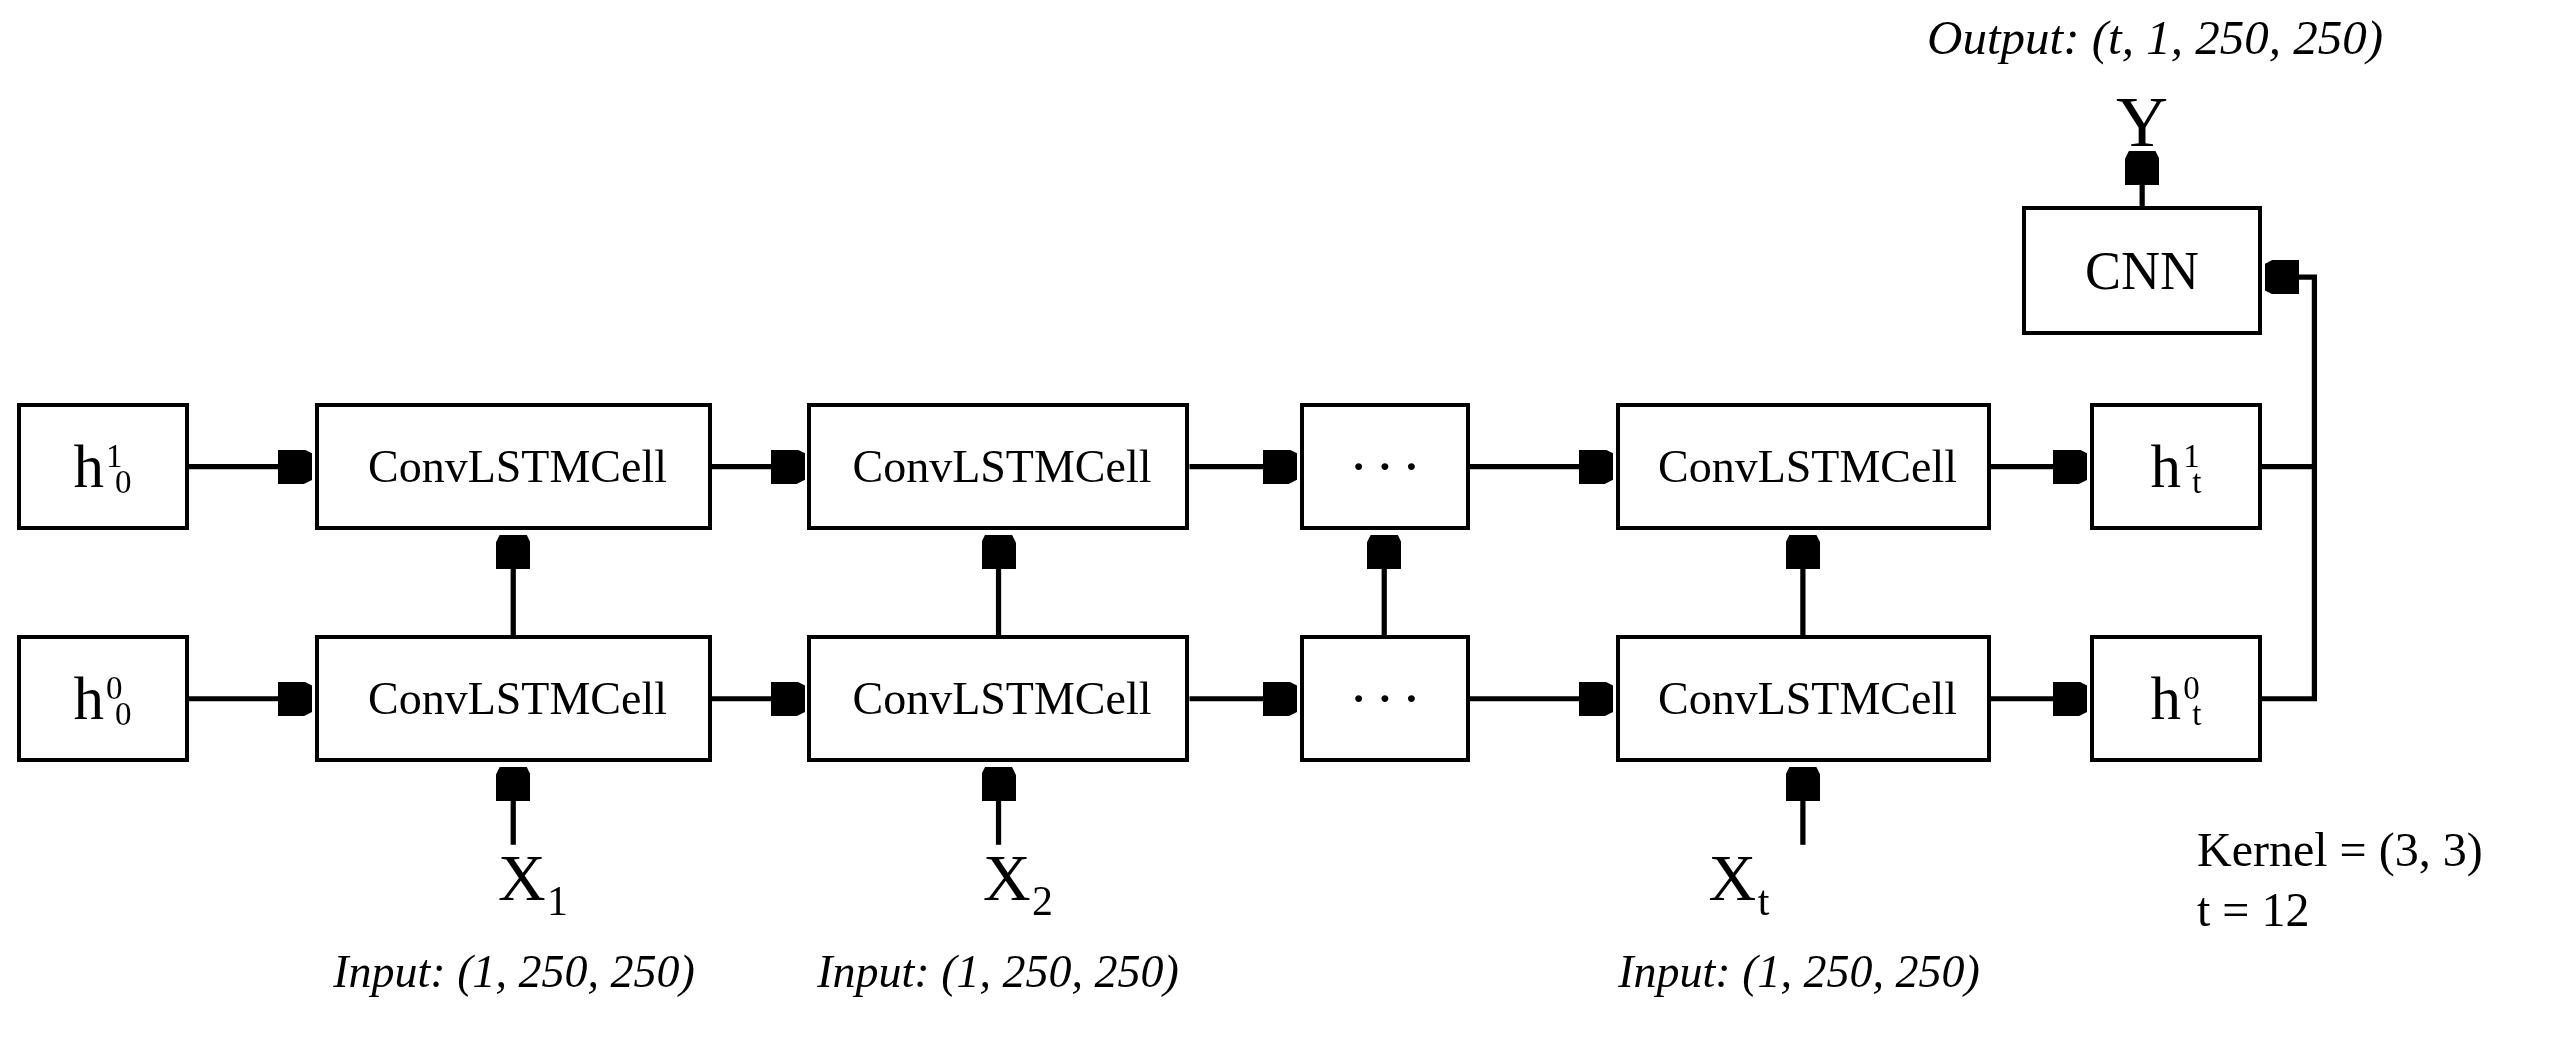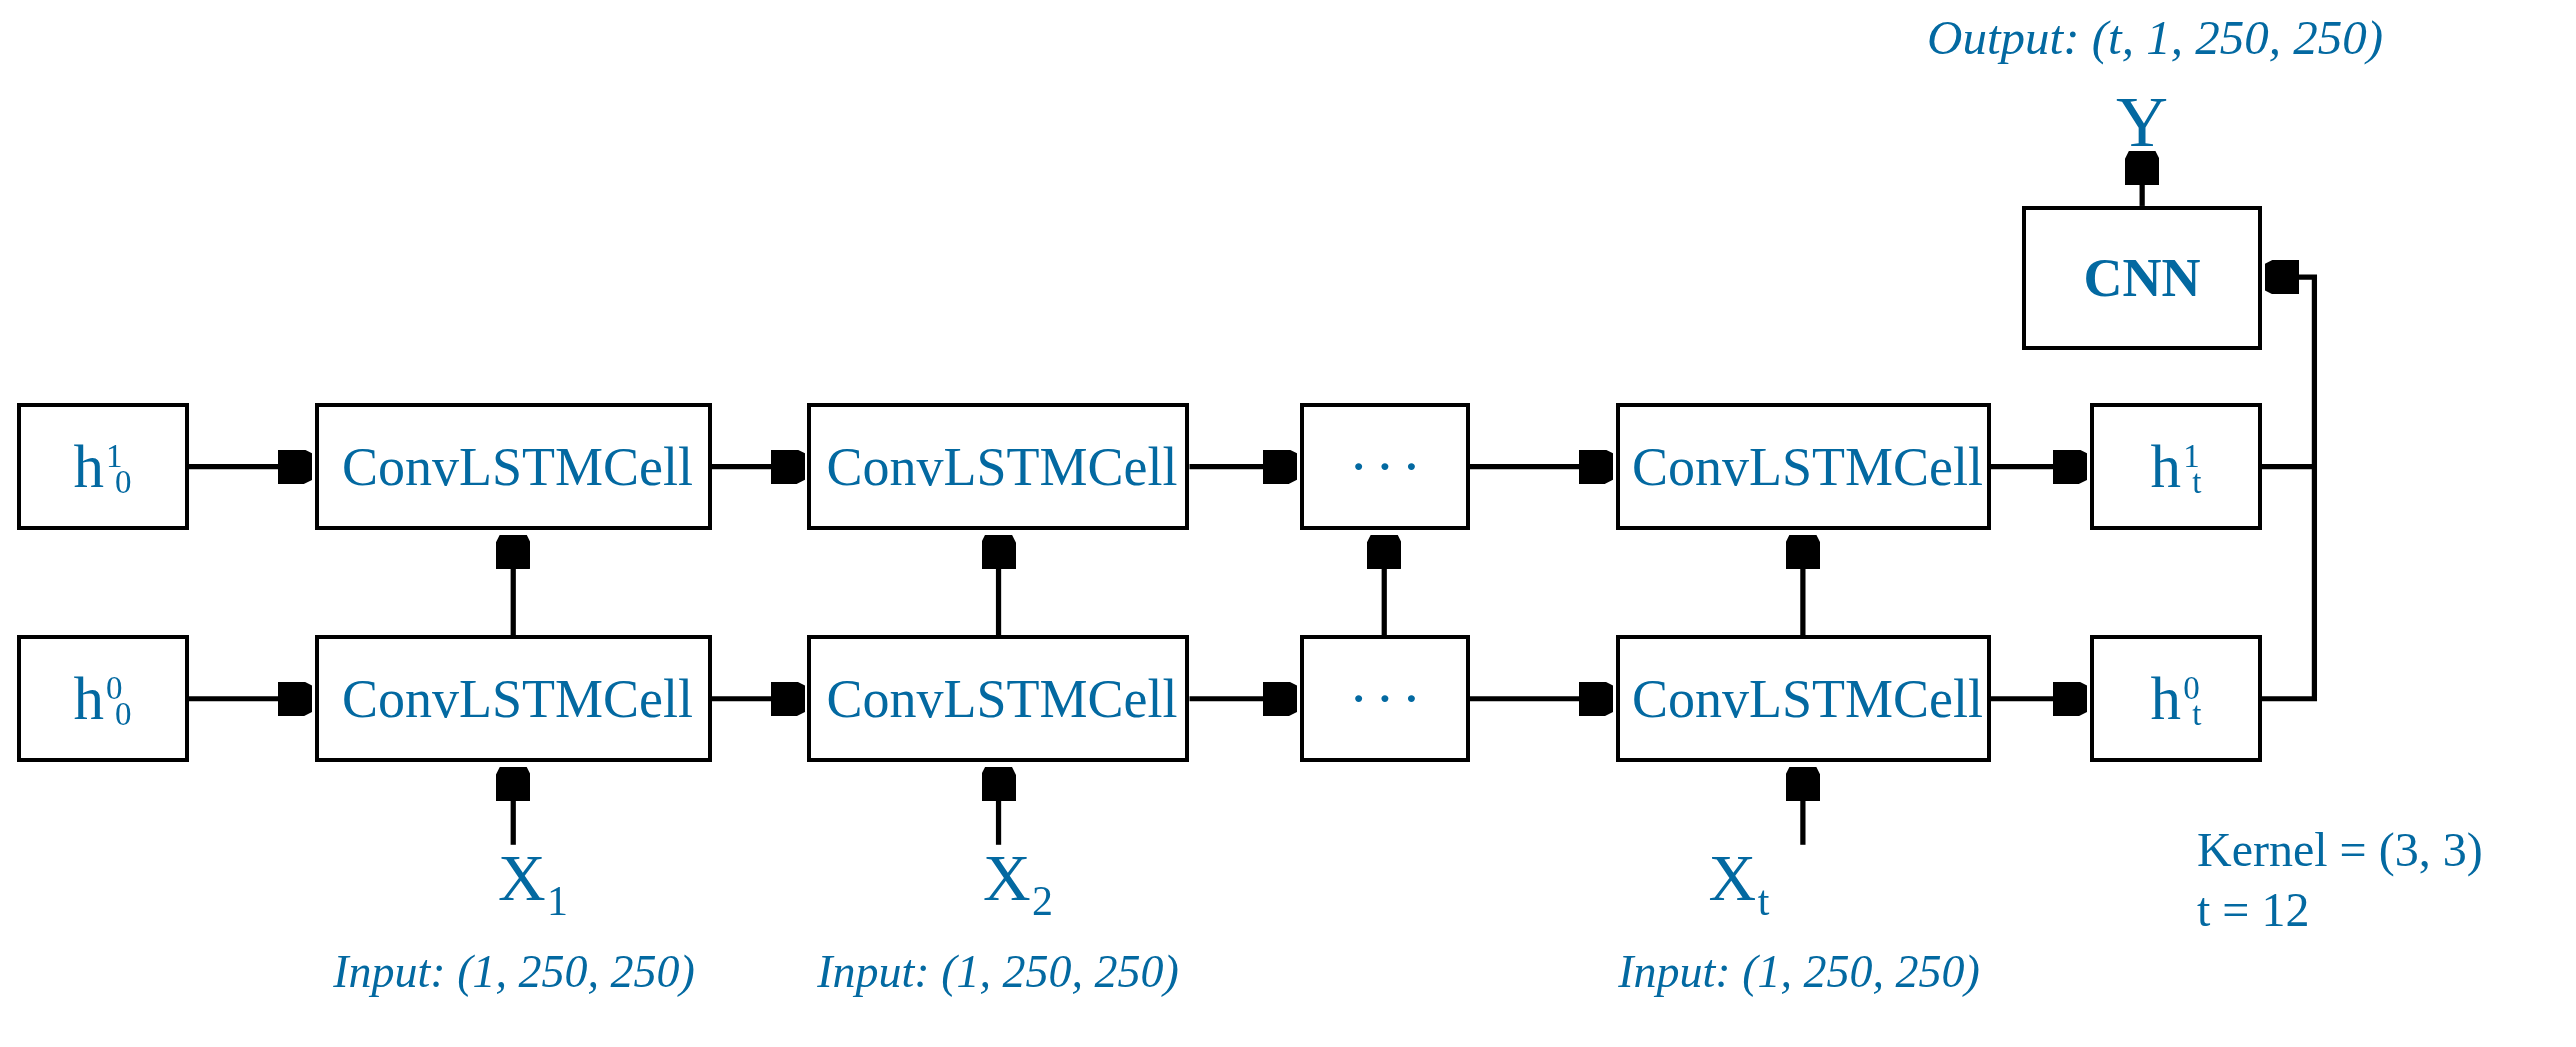--- a/index.html
+++ b/index.html
@@ -6,21 +6,21 @@
     margin: 0;
     padding: 0;
     background: #ffffff;
   }
   .canvas {
     position: relative;
     width: 2576px;
     height: 1047px;
     background: #ffffff;
     font-family: "Liberation Serif", serif;
-    color: #0369a1;
+    color: #000000;
     overflow: hidden;
   }
   .wires {
     position: absolute;
     left: 0;
     top: 0;
     z-index: 1;
   }
   .wires line, .wires path {
     stroke: #000000;
@@ -32,21 +32,21 @@
     position: absolute;
     box-sizing: border-box;
     border: 4.5px solid #000000;
     background: #ffffff;
     display: flex;
     align-items: center;
     justify-content: center;
     z-index: 2;
   }
   .cell-box {
-    font-size: 54px;
+    font-size: 46px;
     letter-spacing: 0px;
     padding-left: 8px;
   }
   .cnn-box {
     font-size: 54px;
   }
   .dots-box {
     font-size: 43px;
     letter-spacing: 12px;
     text-indent: 12px;
@@ -141,21 +141,21 @@
     <line x1="2860" y1="275" x2="2860" y2="204" marker-end="url(#ah)"></line>
 
     <line x1="3020" y1="623" x2="3090" y2="623"></line>
     <path d="M 3020 933 H 3090 V 370 H 3026" marker-end="url(#ah)"></path>
   </svg>
 
   <div class="label output-label" style="left:2155px; top:9px;">Output: (t, 1, 250, 250)</div>
 
   <div class="label y-label" style="left:2142px; top:81px;">Y</div>
 
-  <div class="box cnn-box" style="left:2022px; top:206px; width:240px; height:144px;font-weight:bold;">
+  <div class="box cnn-box" style="left:2022px; top:206px; width:240px; height:129px;">
     <span>CNN</span>
   </div>
 
   <div class="box state-box" style="left:16.5px; top:403px; width:172px; height:127px;">
     <span>h</span>
       <span class="h-scripts">
         <span class="h-sup">1</span>
         <span class="h-sub">0</span>
       </span>
   </div>

